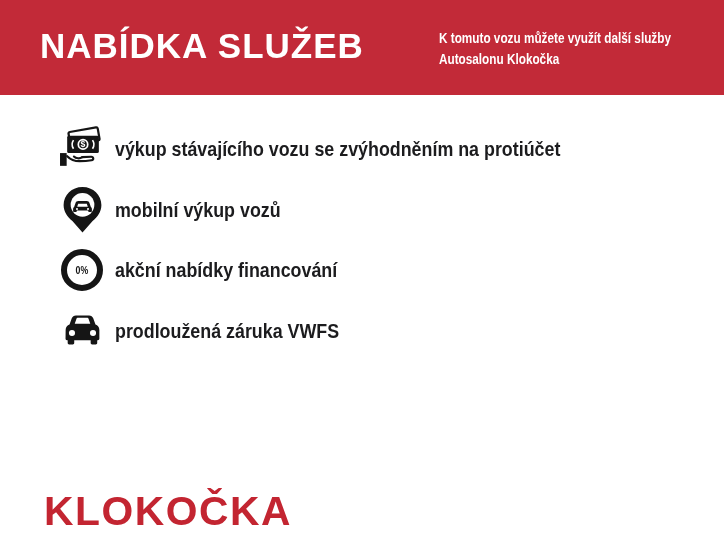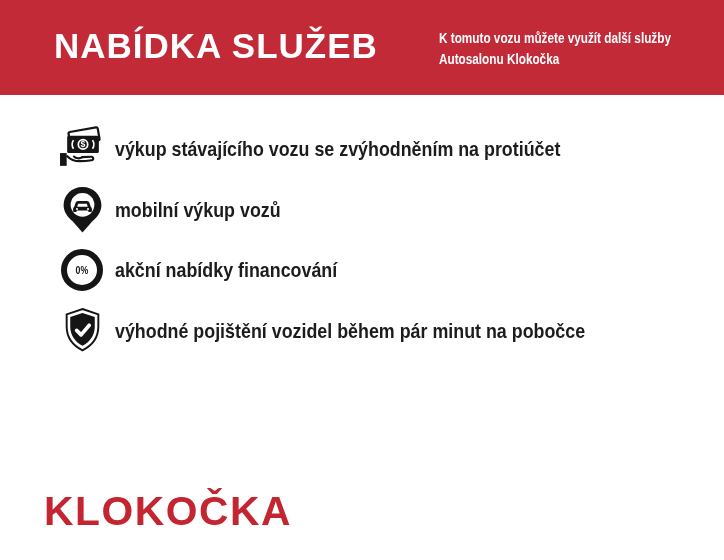--- a/index.html
+++ b/index.html
@@ -7,21 +7,21 @@
     position:relative;width:724px;height:560px;overflow:hidden;background:#ffffff;
     font-family:"Liberation Sans",sans-serif;
   }
   
   .banner{
     position:absolute;left:0;top:0;width:724px;height:95px;
     background:#c22a38;
   }
   .banner-title{
     position:absolute;left:40px;top:50%;transform:translateY(-54%);
-    color:#ffffff;font-size:35px;font-weight:bold;letter-spacing:1px;white-space:nowrap;margin-left:14px;
+    color:#ffffff;font-size:35px;font-weight:bold;letter-spacing:1px;white-space:nowrap;
   }
   .banner-sub{
     position:absolute;left:439px;top:28px;width:275px;
     color:#ffffff;font-size:14px;font-weight:bold;line-height:21px;
     transform:scaleX(0.84);transform-origin:left top;white-space:nowrap;
   }
   
   .services{
     position:absolute;left:58px;top:119px;width:640px;
     display:flex;flex-direction:column;
@@ -100,29 +100,30 @@
 
     <div class="service-row">
       <div class="icon-box">
         <div class="ring">
           <span>0%</span>
         </div>
       </div>
       <span class="service-label">akční nabídky financování</span>
     </div>
 
-
     <div class="service-row">
       <div class="icon-box">
         <svg viewBox="0 0 46 46" aria-hidden="true">
-          <path d="M23 2 l15.5 5.2 v11.9 c0 10.6-6.2 18.6-15.5 23.3 C13.7 37.7 7.5 29.7 7.5 19.1 V7.2 z" fill="none" stroke="#151515" stroke-width="1.9"></path>
-          <path d="M23 5.8 l12 4 v9.5 c0 8.4-4.8 14.8-12 18.7 c-7.2-3.9-12-10.3-12-18.7 v-9.5 z" fill="#151515"></path>
-          <path d="M17.3 22.9 l4.3 4.4 8-9.4" stroke="#ffffff" stroke-width="3.6" fill="none" stroke-linecap="round" stroke-linejoin="round"></path>
+          <path d="M6.5 22.5 c0-2.6 1.6-4.4 3.8-5.3 l2.2-6.1 C13.1 9.4 14.7 8.3 16.5 8.3 h13 c1.8 0 3.4 1.1 4 2.8 l2.2 6.1 c2.2.9 3.8 2.7 3.8 5.3 v8.6 c0 .8-.6 1.4-1.4 1.4 h-.7 v2.8 c0 .8-.6 1.4-1.4 1.4 h-3.6 c-.8 0-1.4-.6-1.4-1.4 v-2.8 H14.9 v2.8 c0 .8-.6 1.4-1.4 1.4 h-3.6 c-.8 0-1.4-.6-1.4-1.4 v-2.8 h-.7 c-.8 0-1.4-.6-1.4-1.4 z" fill="#151515"></path>
+          <path d="M15.4 16.4 l1.7-4.8 c.2-.6.8-1 1.4-1 h9 c.6 0 1.2.4 1.4 1 l1.7 4.8 z" fill="#ffffff"></path>
+          <circle cx="12.7" cy="25.4" r="3" fill="#ffffff"></circle>
+          <circle cx="33.3" cy="25.4" r="3" fill="#ffffff"></circle>
         </svg>
       </div>
-      <span class="service-label">výhodné pojištění vozidel během pár minut na pobočce</span>
+      <span class="service-label">prodloužená záruka VWFS</span>
     </div>
+
 
   </div>
 
   <div class="logo">KLOKOČKA</div>
 
 </div>
 
 </body></html>

